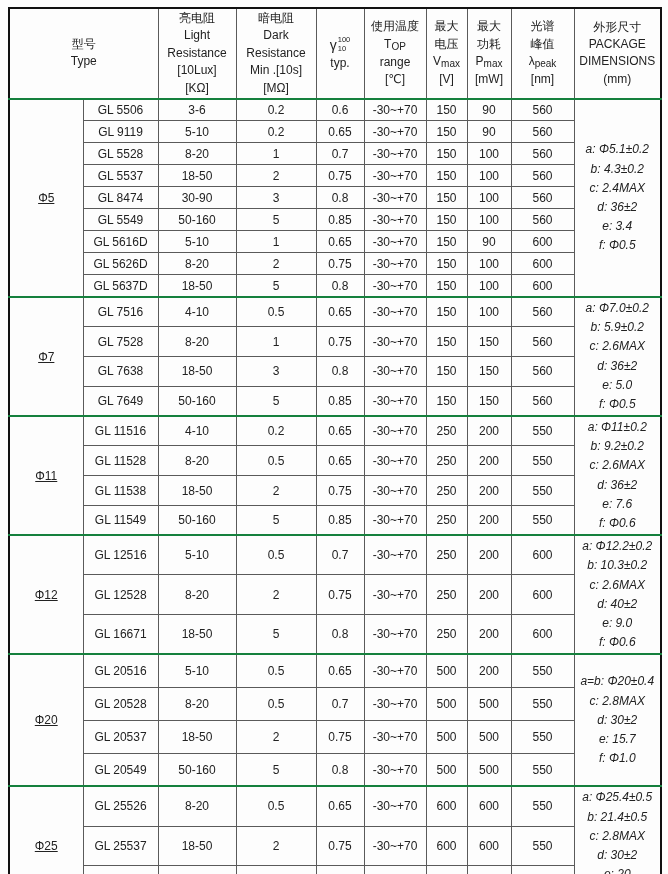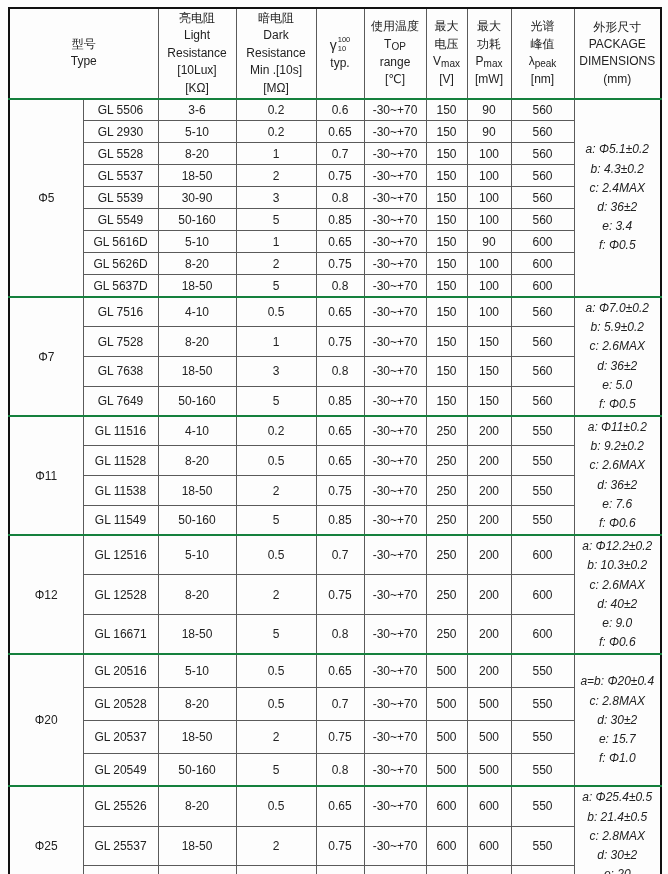--- a/index.html
+++ b/index.html
@@ -56,21 +56,21 @@
   tr.g5 > td { height: 37px; }
 
   th .pre, td.dims-cell { white-space: pre-line; }
   th > span { display: block; }
 
   sub { font-size: 10px; vertical-align: -2px; }
   .gamma-row { display: inline-flex; align-items: center; justify-content: center; }
   .gamma-sym { font-size: 14px; }
   .stack { display: inline-flex; flex-direction: column; font-size: 7.5px; line-height: 1.15; margin-left: 1px; text-align: left; }
 
-  td.group-name-cell { font-size: 12.5px; }
+  td.group-name-cell { font-size: 12.5px; text-decoration: underline; }
   td.dims-cell {
     text-align: left;
     font-size: 11.5px;
     line-height: 1.6;
     padding-left: 6px;
     vertical-align: middle;
     font-style: italic;
   }
 </style>
 </head>
@@ -164,21 +164,21 @@
           <td>90</td>
           <td>560</td>
           <td rowspan="9" class="dims-cell">a: Φ5.1±0.2
 b: 4.3±0.2
 c: 2.4MAX
 d: 36±2
 e: 3.4
 f: Φ0.5</td>
         </tr>
         <tr class="g0">
-          <td>GL 2930</td>
+          <td>GL 9119</td>
           <td>5-10</td>
           <td>0.2</td>
           <td>0.65</td>
           <td>-30~+70</td>
           <td>150</td>
           <td>90</td>
           <td>560</td>
         </tr>
         <tr class="g0">
           <td>GL 5528</td>
@@ -194,21 +194,21 @@
           <td>GL 5537</td>
           <td>18-50</td>
           <td>2</td>
           <td>0.75</td>
           <td>-30~+70</td>
           <td>150</td>
           <td>100</td>
           <td>560</td>
         </tr>
         <tr class="g0">
-          <td>GL 5539</td>
+          <td>GL 8474</td>
           <td>30-90</td>
           <td>3</td>
           <td>0.8</td>
           <td>-30~+70</td>
           <td>150</td>
           <td>100</td>
           <td>560</td>
         </tr>
         <tr class="g0">
           <td>GL 5549</td>

